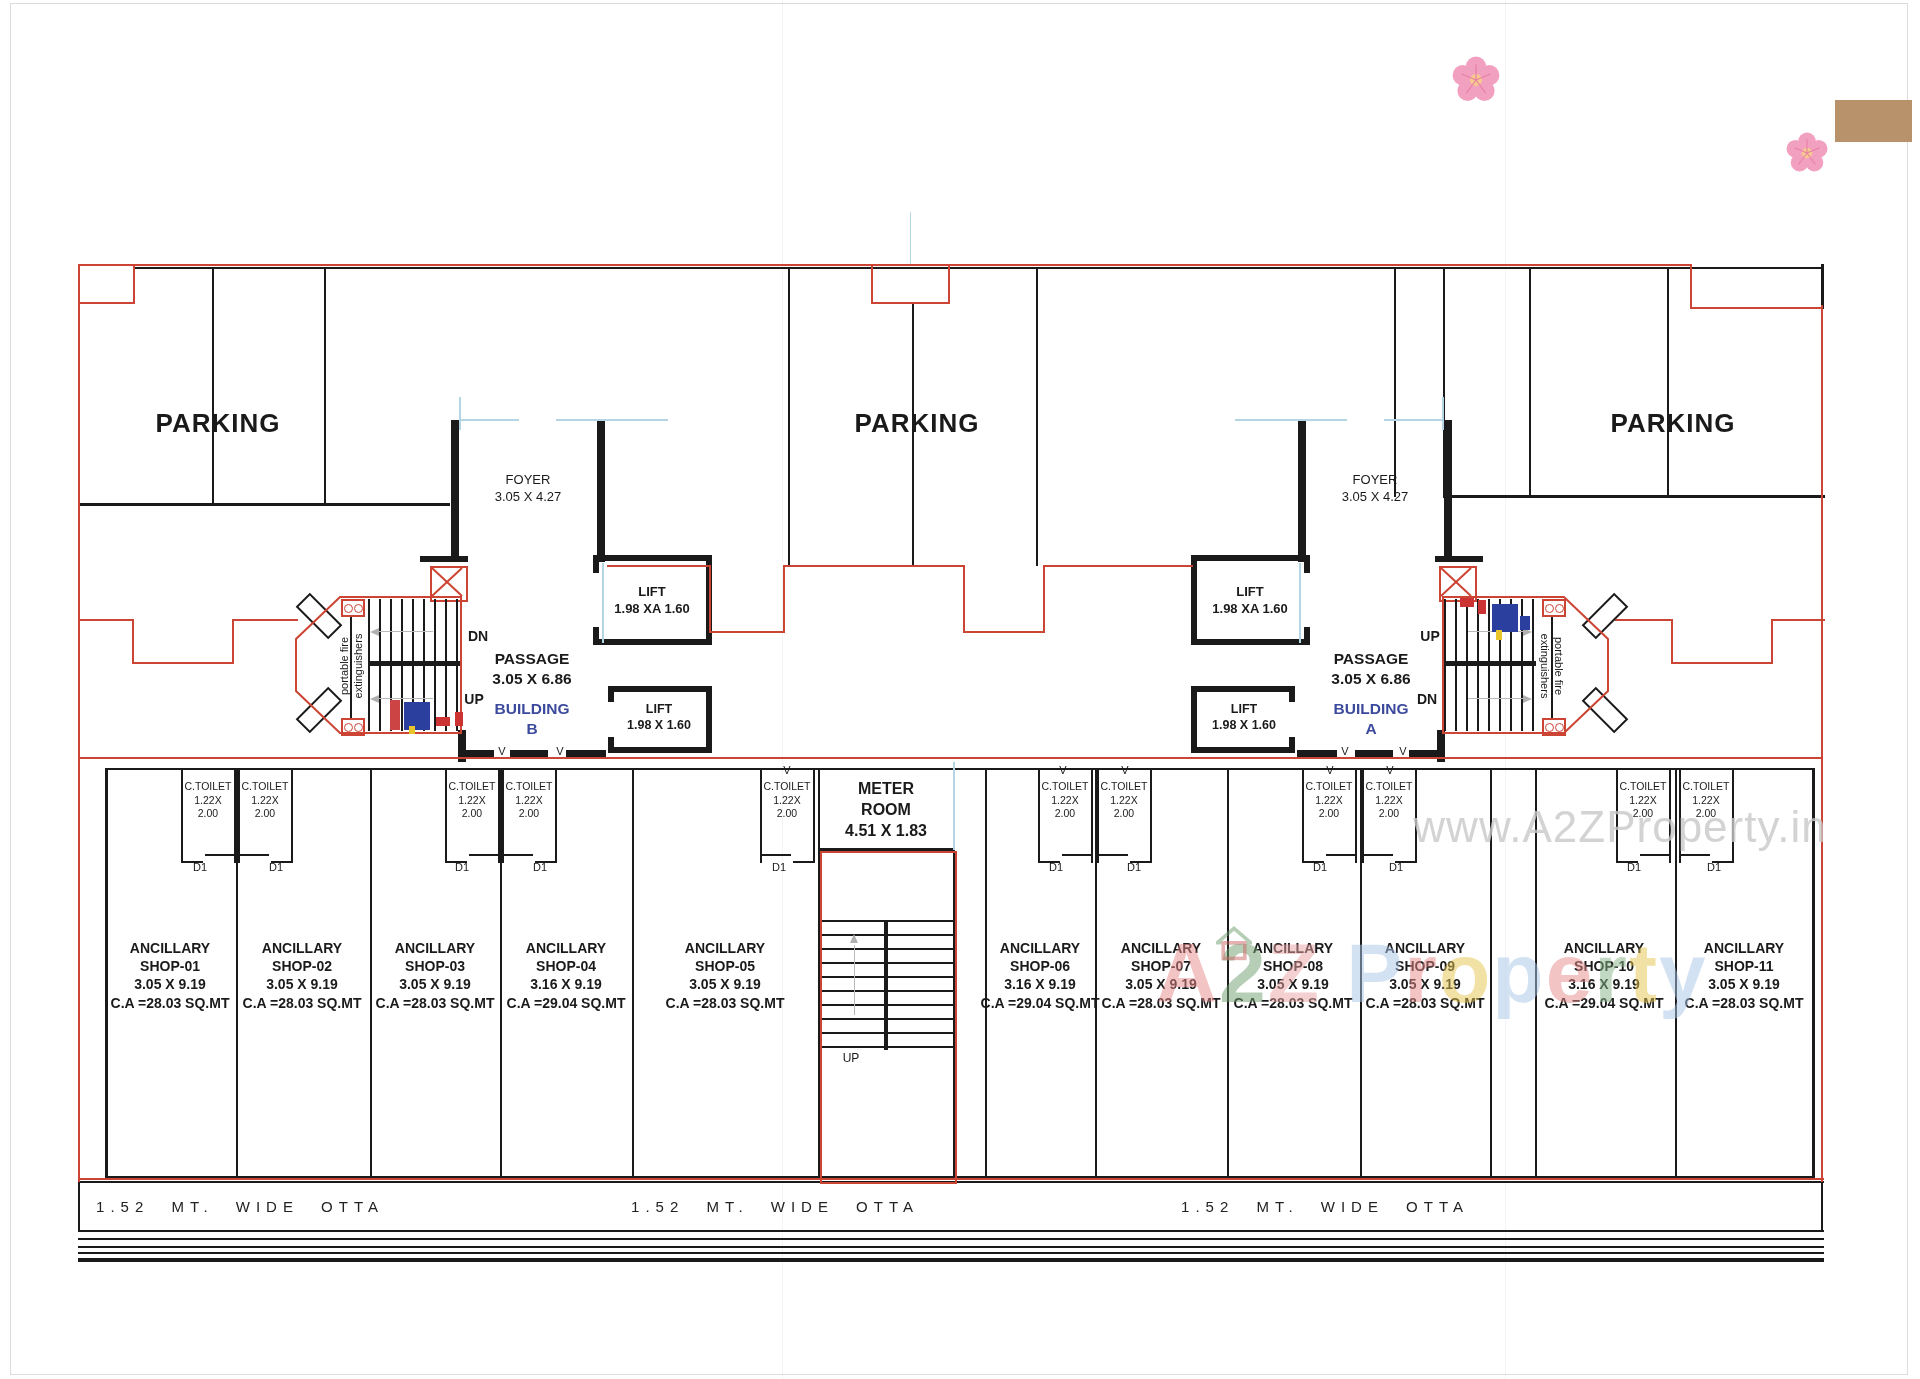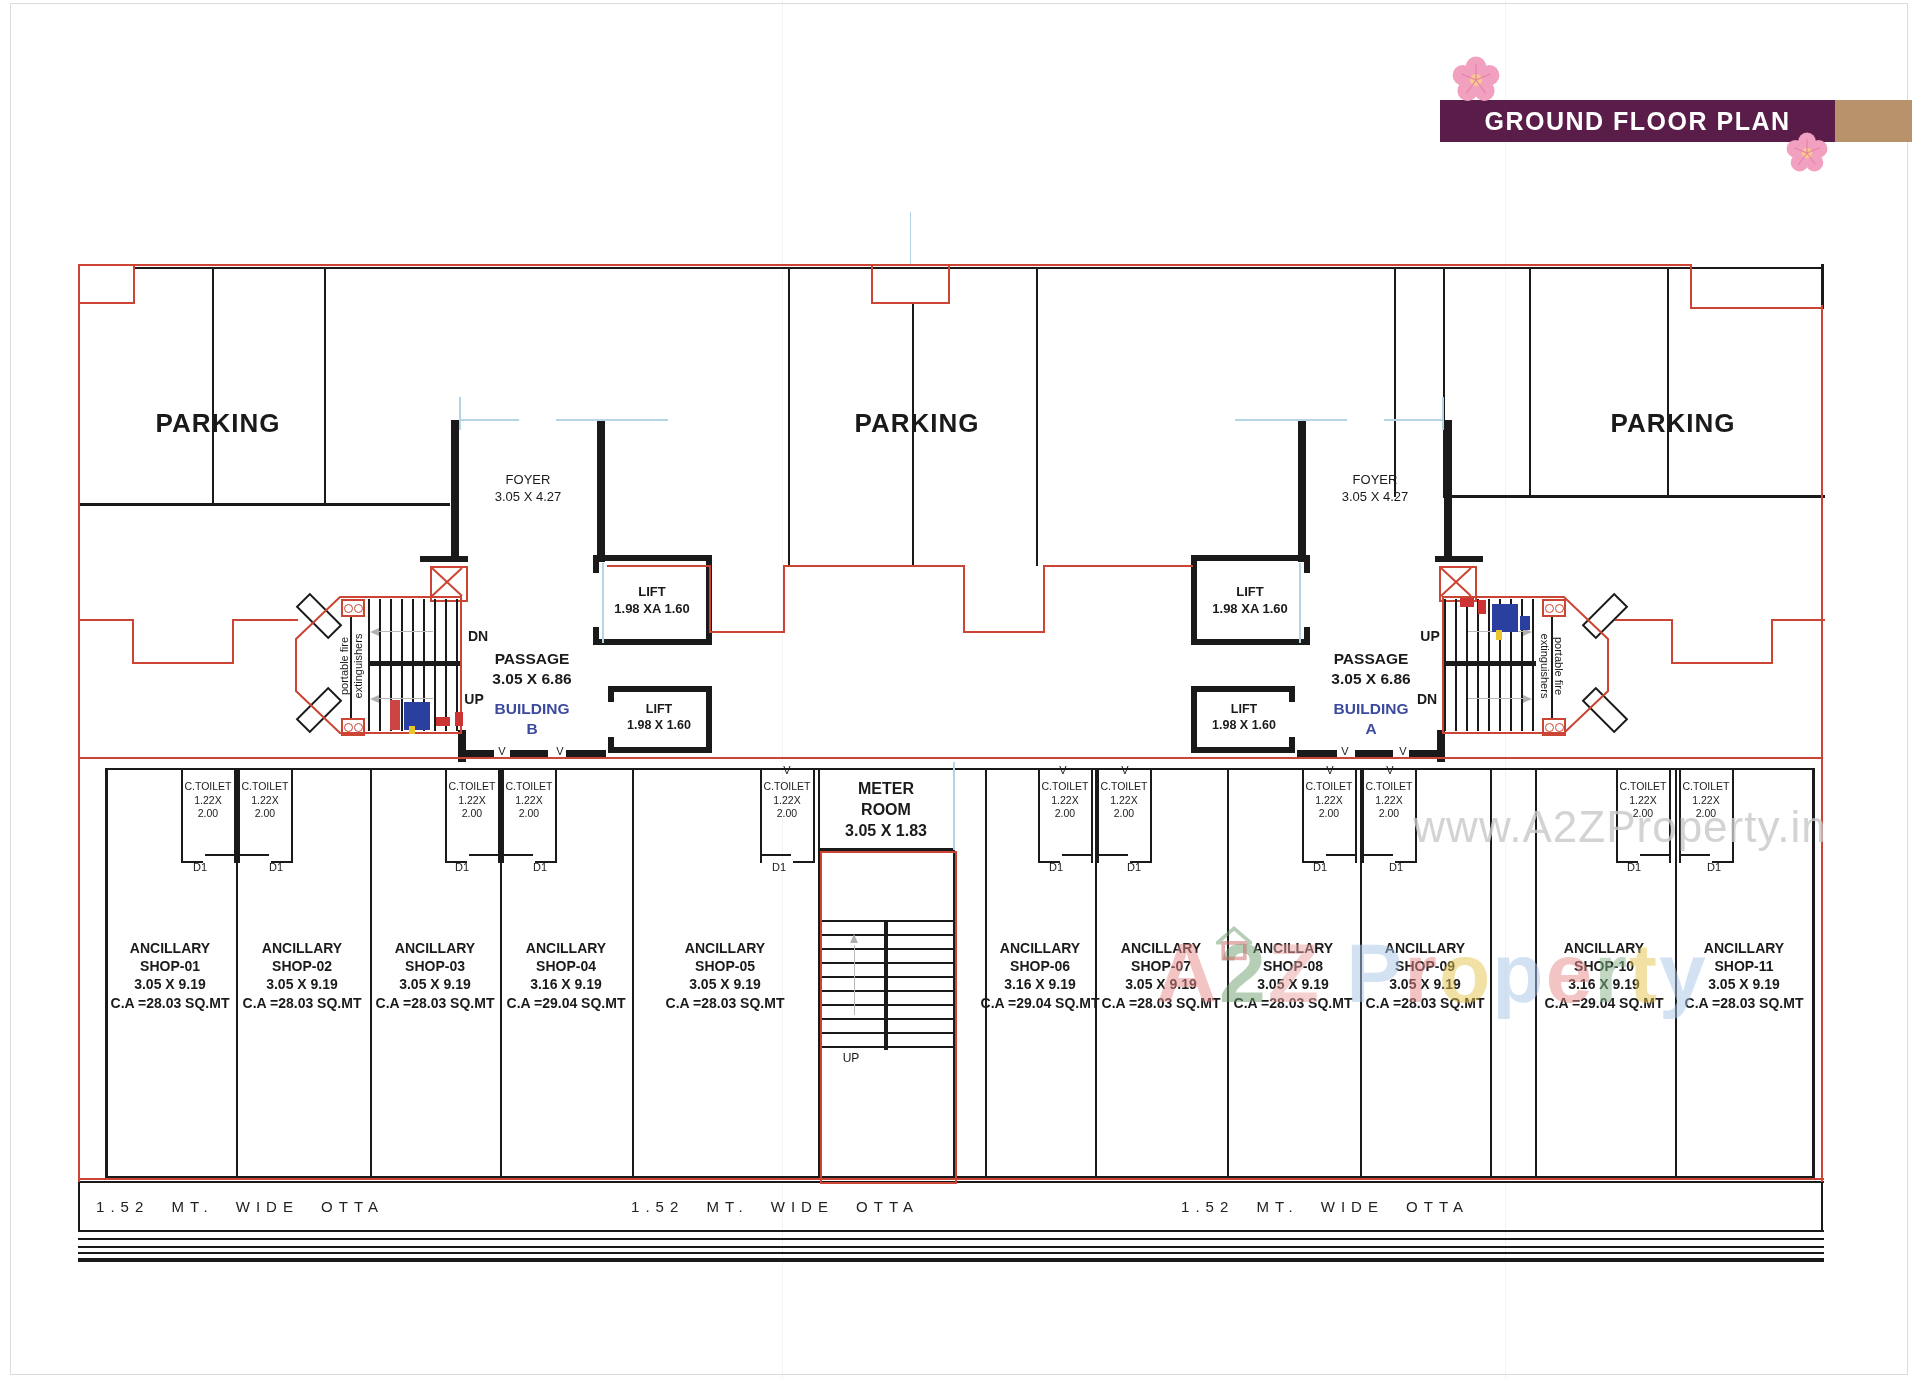--- a/index.html
+++ b/index.html
@@ -33,23 +33,20 @@
   .wm-url{position:absolute;transform:translate(-50%,-50%);color:#c9c9c9;opacity:.8;
           font-size:44px;letter-spacing:1px;white-space:pre;}
   .wm-brand{position:absolute;transform:translate(-50%,-50%);font-size:84px;font-weight:700;
           opacity:.5;white-space:pre;letter-spacing:2px;}
 </style>
 </head>
 <body>
 
 <div id="page">
   <div id="page-border"></div>
-  <div id="banner" style="left: 1440px; top: 100px; width: 395px; height: 42px; background: rgb(90, 29, 73); color: rgb(255, 255, 255); font: 700 25px &quot;Liberation Sans&quot;, sans-serif; letter-spacing: 1.5px;">
-    <span>GROUND FLOOR PLAN</span>
-  </div>
   <div id="banner-accent" style="left: 1835px; top: 100px; width: 77px; height: 42px; background: rgb(184, 146, 106);"></div>
   <div id="plan">
       <div class="abs" style="left: 1452px; top: 56px; width: 48px; height: 48px;"><svg width="100%" height="100%" viewBox="0 0 40 40">
           <g fill="#f2a0bf">
             <circle cx="20" cy="9" r="8.5"></circle>
             <circle cx="31" cy="16" r="8.5"></circle>
             <circle cx="27" cy="29" r="8.5"></circle>
             <circle cx="13" cy="29" r="8.5"></circle>
             <circle cx="9" cy="16" r="8.5"></circle>
           </g>
@@ -353,21 +350,21 @@
       <div class="lbl" style="left: 532px; top: 719px; font-size: 15.5px; font-weight: 700; color: rgb(59, 74, 156);">BUILDING
 B</div>
       <div class="lbl" style="left: 1371px; top: 719px; font-size: 15.5px; font-weight: 700; color: rgb(59, 74, 156);">BUILDING
 A</div>
       <div class="lbl" style="left: 478px; top: 636px; font-size: 14px; font-weight: 700;">DN</div>
       <div class="lbl" style="left: 474px; top: 699px; font-size: 14px; font-weight: 700;">UP</div>
       <div class="lbl" style="left: 1430px; top: 636px; font-size: 14px; font-weight: 700;">UP</div>
       <div class="lbl" style="left: 1427px; top: 699px; font-size: 14px; font-weight: 700;">DN</div>
       <div class="lbl" style="left: 886px; top: 810px; font-size: 16px; font-weight: 700;">METER
 ROOM
-3.05 X 1.83</div>
+4.51 X 1.83</div>
       <div class="lbl" style="left: 851px; top: 1059px; font-size: 12px; font-weight: 400;">UP</div>
       <div class="lbl" style="left: 351px; top: 666px; font-size: 11px; font-weight: 400; transform: translate(-50%, -50%) rotate(-90deg);">portable fire
 extinguishers</div>
       <div class="lbl" style="left: 1552px; top: 666px; font-size: 11px; font-weight: 400; transform: translate(-50%, -50%) rotate(90deg);">portable fire
 extinguishers</div>
       <div class="lbl" style="left: 240px; top: 1207px; font-size: 15px; font-weight: 400; color: rgb(34, 34, 34); letter-spacing: 6px; word-spacing: 12px;">1.52 MT. WIDE OTTA</div>
       <div class="lbl" style="left: 775px; top: 1207px; font-size: 15px; font-weight: 400; color: rgb(34, 34, 34); letter-spacing: 6px; word-spacing: 12px;">1.52 MT. WIDE OTTA</div>
       <div class="lbl" style="left: 1325px; top: 1207px; font-size: 15px; font-weight: 400; color: rgb(34, 34, 34); letter-spacing: 6px; word-spacing: 12px;">1.52 MT. WIDE OTTA</div>
       <div class="lbl" style="left: 502px; top: 751px; font-size: 11px; font-weight: 400;">V</div>
       <div class="lbl" style="left: 560px; top: 751px; font-size: 11px; font-weight: 400;">V</div>

